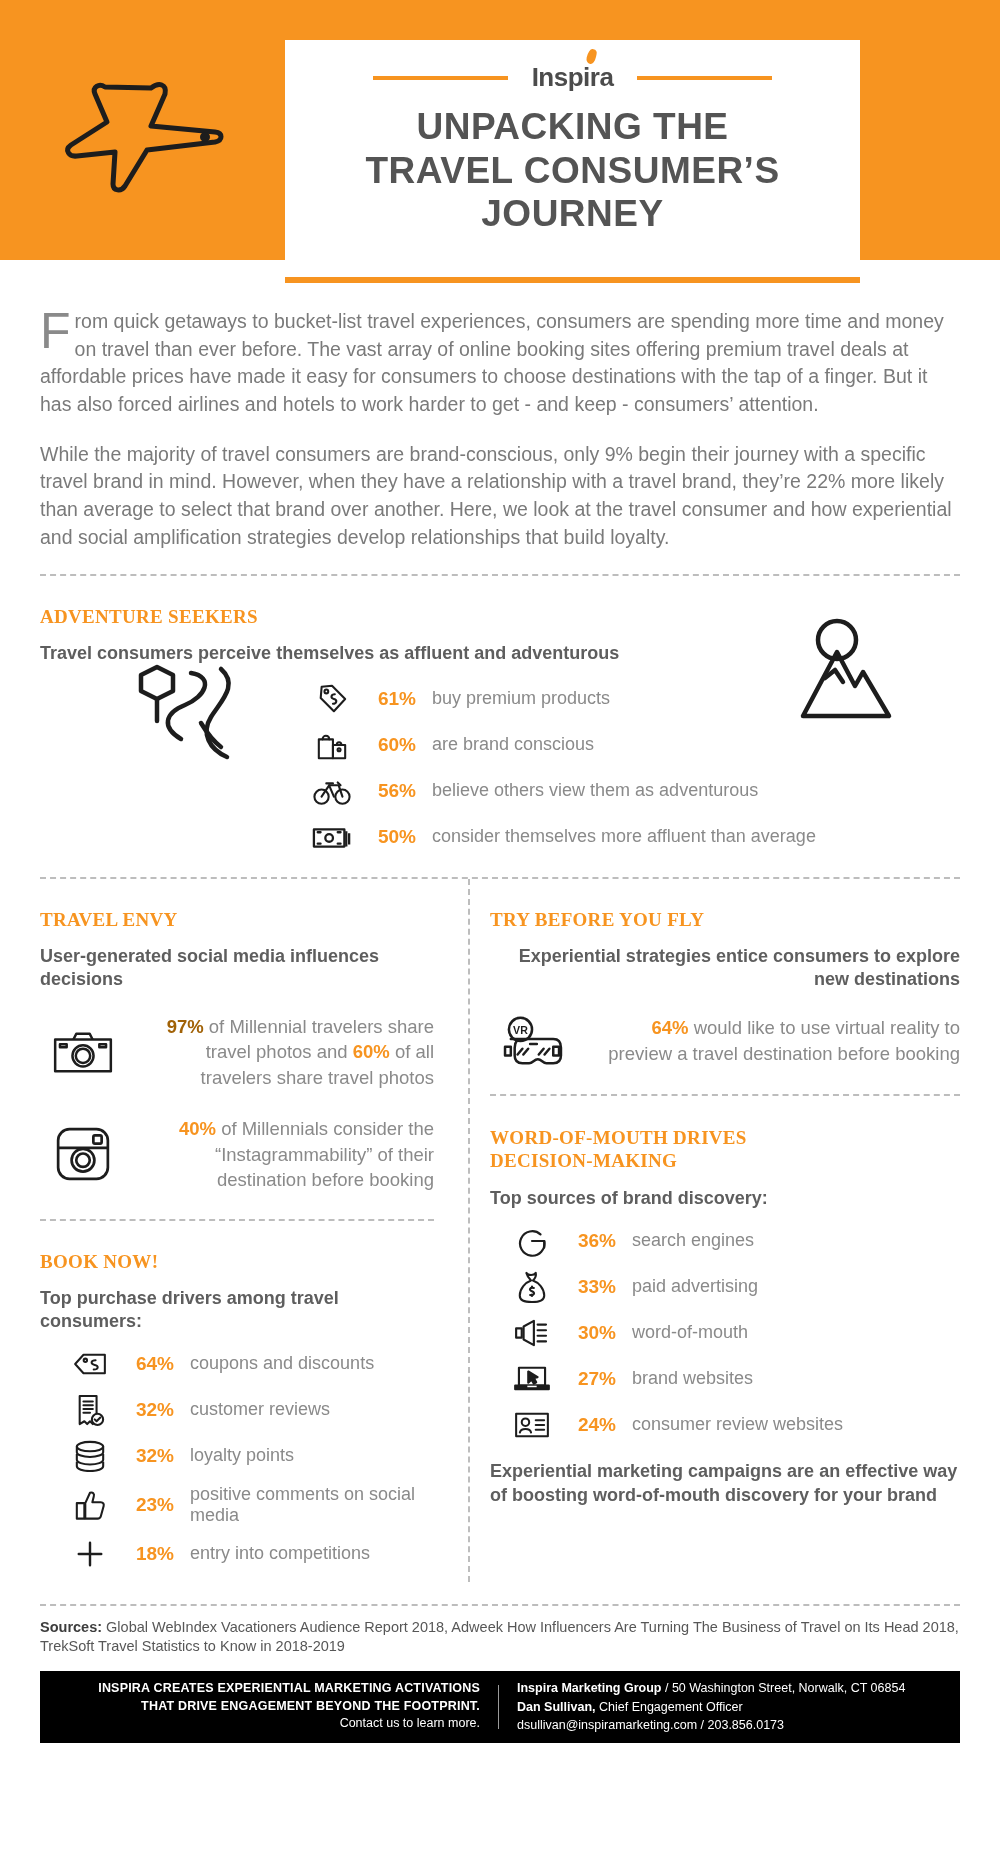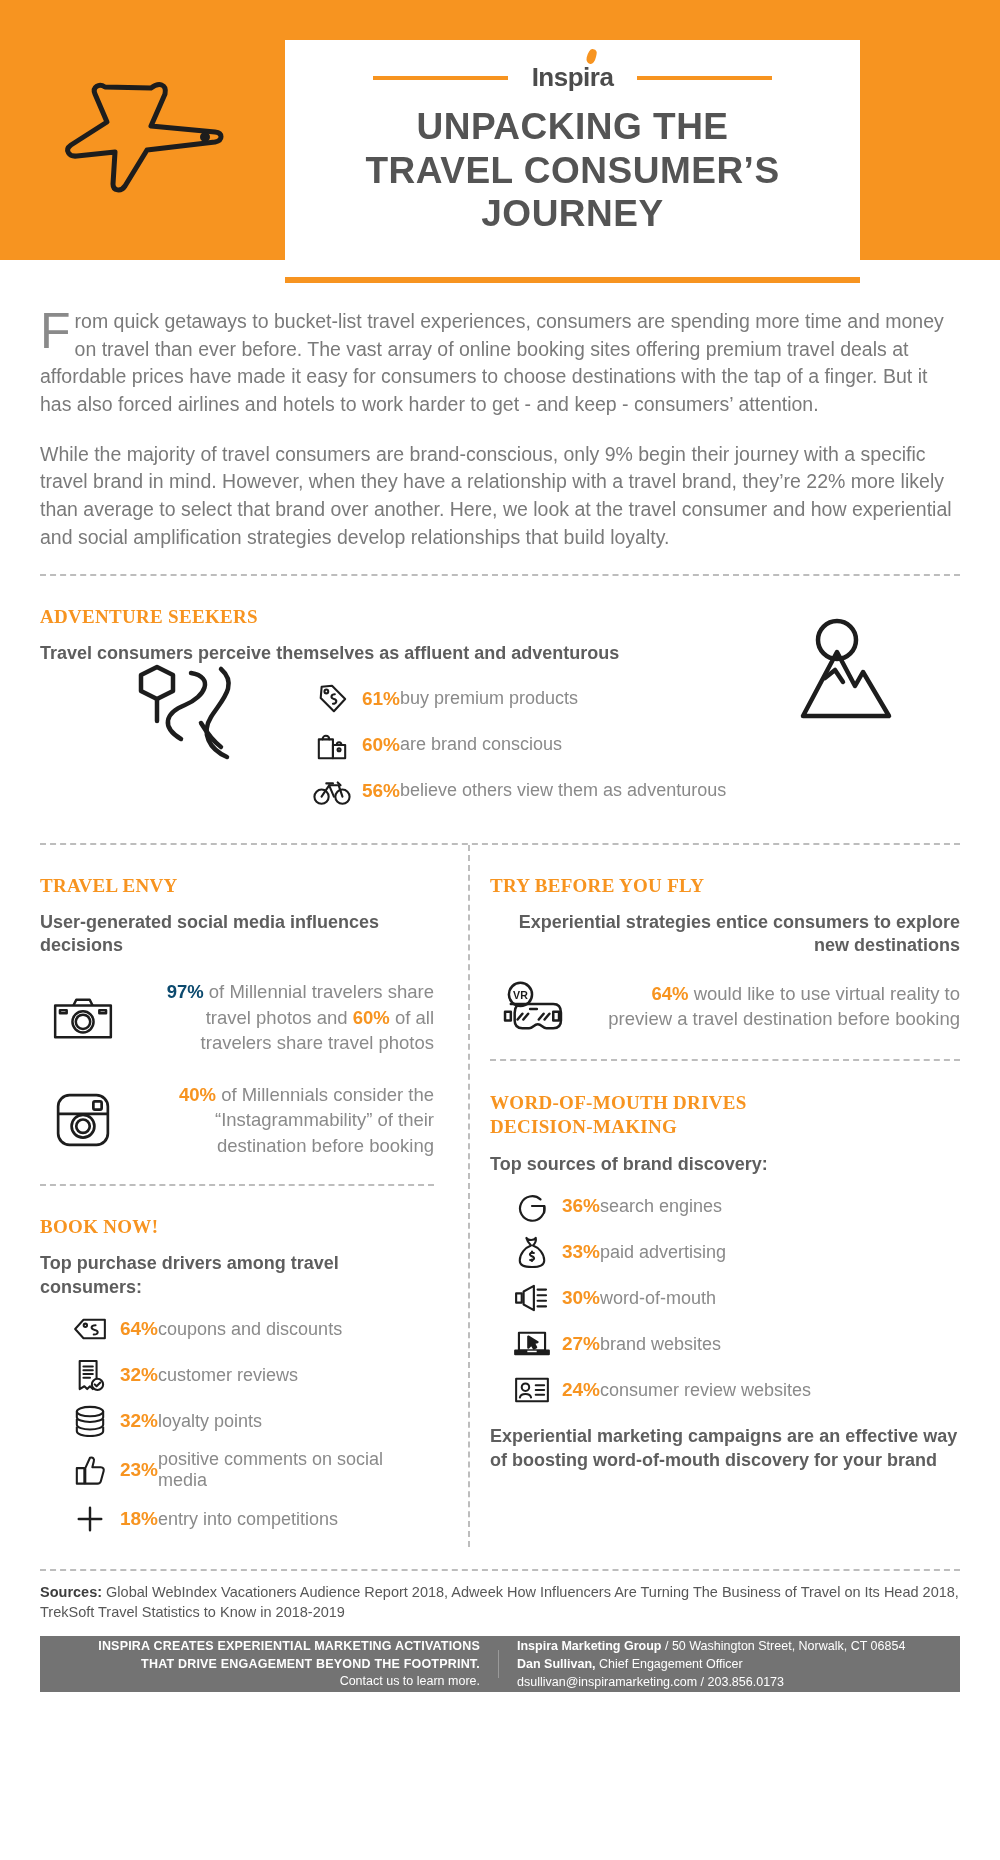--- a/index.html
+++ b/index.html
@@ -85,21 +85,21 @@
   .sec-title {
     color: #F79420; font-weight: bold; font-size: 19px;
     letter-spacing: 0.3px; margin: 30px 0 14px 0; font-family: Liberation Serif, serif;
   }
   .sec-sub {
     color: #5e5e5e; font-weight: bold; font-size: 18px;
     line-height: 1.3; margin-bottom: 12px;
   }
 
   
-  .stat-row { display: flex; align-items: center; gap: 0; margin-bottom: 10px; }
+  .stat-row { display: flex; align-items: center; gap: 16px; margin-bottom: 10px; }
   .stat-ico { width: 44px; min-width: 44px; height: 36px; display: flex; align-items: center; justify-content: center; }
   .stat-pct { color: #F79420; font-weight: bold; font-size: 19px; min-width: 46px; text-align: right;}
   .stat-txt { color: #8a8a8a; font-size: 18px; }
 
   
   .adv-block { position: relative; min-height: 215px; }
   .adv-list { margin-left: 270px; padding-top: 4px; }
   .road-ico { position: absolute; left: 95px; top: 55px; }
   .mtn-ico { position: absolute; right: 55px; top: 10px; }
 
@@ -128,23 +128,23 @@
   
   .sources {
     font-size: 14.5px; color: #575757; line-height: 1.35;
     margin-top: 12px;
   }
   .sources b { font-weight: bold; color: #3d3d3d; }
 
   
   .footer {
     margin: 14px 40px 0 40px;
-    background: #737373; color: #ffffff;
+    background: #000000; color: #ffffff;
     display: flex; padding: 14px 20px; gap: 18px;
-    height: 56px; align-items: center;
+    height: 72px; align-items: center;
   }
   .f-left { width: 420px; text-align: right; font-size: 12.5px; line-height: 1.4; }
   .f-left .f-bold { font-weight: bold; letter-spacing: 0.2px; }
   .f-div { width: 1px; background: #9a9a9a; align-self: stretch; }
   .f-right { font-size: 12.5px; line-height: 1.45; }
   .f-right .f-bold { font-weight: bold; }
 
   svg { display: block; }
 </style>
 </head>
@@ -247,20 +247,32 @@
               <path d="M9 21 L17 9 L27 9 L31 21"></path>
               <path d="M17 9 L22 21"></path>
               <path d="M14 7 L21 7"></path>
               <path d="M26 6 L29 9"></path>
             </svg>
           </span>
           <span class="stat-pct">56%</span>
           <span class="stat-txt">believe others view them as adventurous</span>
         </div>
 
+        <div class="stat-row">
+          <span class="stat-ico">
+            <svg width="40" height="26" viewBox="0 0 42 26" fill="none" stroke="#1d1d1d" stroke-width="2.4" stroke-linejoin="round">
+              <rect x="2" y="5" width="32" height="18"></rect>
+              <circle cx="18" cy="14" r="4"></circle>
+              <path d="M6 8 l3 0 M6 20 l3 0 M27 8 l3 0 M27 20 l3 0" stroke-linecap="round"></path>
+              <path d="M36 7 v16 M39 9 v12"></path>
+            </svg>
+          </span>
+          <span class="stat-pct">50%</span>
+          <span class="stat-txt">consider themselves more affluent than average</span>
+        </div>
 
       </div>
     </div>
 
     <hr class="hr-dash">
 
     <div class="cols">
       <div class="vdash"></div>
 
       <div class="col-l">
@@ -273,21 +285,21 @@
             <span class="bs-ico">
               <svg width="62" height="48" viewBox="0 0 64 50" fill="none" stroke="#1d1d1d" stroke-width="2.6" stroke-linejoin="round">
                 <rect x="3" y="12" width="58" height="33"></rect>
                 <path d="M22 12 l3 -6 h14 l3 6"></path>
                 <circle cx="32" cy="29" r="11"></circle>
                 <circle cx="32" cy="29" r="7.5"></circle>
                 <rect x="8" y="17" width="7" height="3"></rect>
                 <rect x="49" y="17" width="7" height="3"></rect>
               </svg>
             </span>
-            <span class="bs-txt" id="te0"><span style="color: #0c4a6e; font-weight: bold;">97%</span><span> of Millennial travelers share travel photos and </span><span style="color: rgb(247, 148, 32); font-weight: bold;">60%</span><span> of all travelers share travel photos</span></span>
+            <span class="bs-txt" id="te0"><span style="color: #a16207; font-weight: bold;">97%</span><span> of Millennial travelers share travel photos and </span><span style="color: rgb(247, 148, 32); font-weight: bold;">60%</span><span> of all travelers share travel photos</span></span>
           </div>
 
           <div class="big-stat">
             <span class="bs-ico">
               <svg width="58" height="58" viewBox="0 0 56 56" fill="none" stroke="#1d1d1d" stroke-width="2.6" stroke-linejoin="round">
                 <rect x="4" y="4" width="48" height="48" rx="11"></rect>
                 <path d="M4 22 h48"></path>
                 <circle cx="28" cy="34" r="11"></circle>
                 <circle cx="28" cy="34" r="6.5"></circle>
                 <rect x="38" y="10" width="8" height="8" rx="1.5"></rect>

